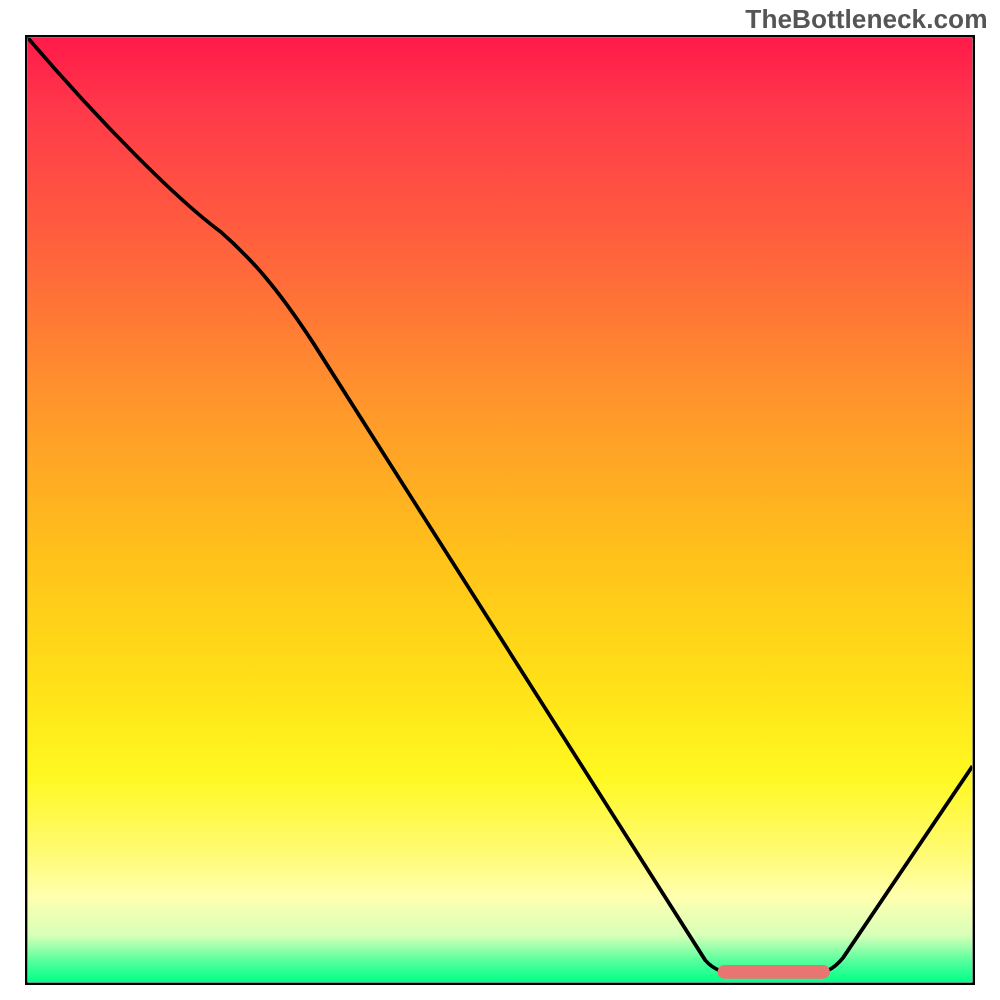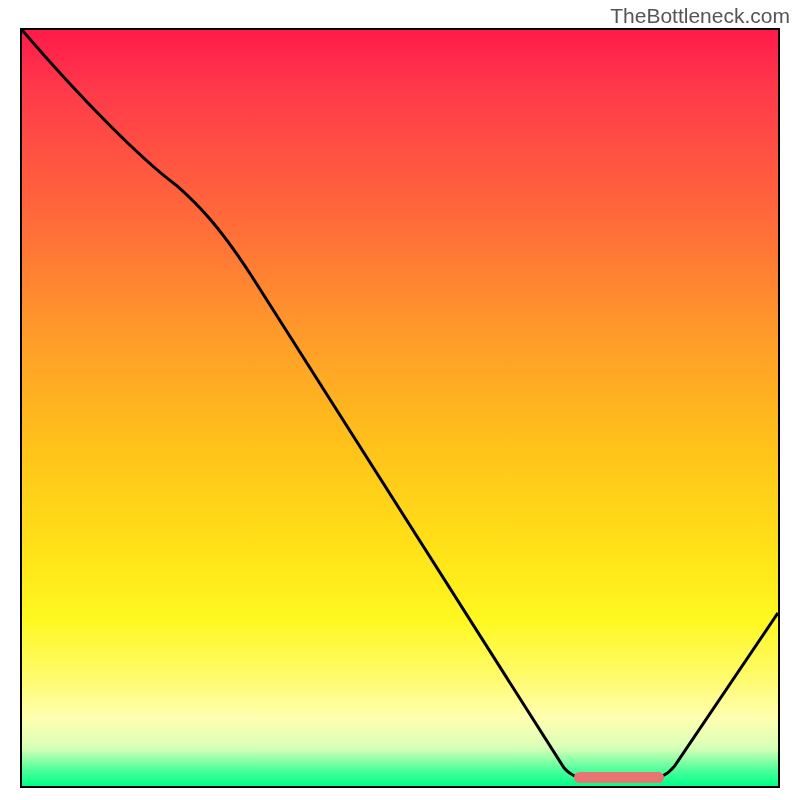--- a/index.html
+++ b/index.html
@@ -14,21 +14,21 @@
   .container {
     position: relative;
     width: 800px;
     height: 800px;
   }
   .watermark {
     position: absolute;
     top: 4px;
     right: 10px;
     font-size: 21px;
-    font-weight: normal;
+    font-weight: bold;
     color: #555;
     z-index: 10;
   }
   .plot-frame {
     position: absolute;
     left: 20px;
     top: 28px;
     width: 760px;
     height: 760px;
     box-sizing: border-box;

